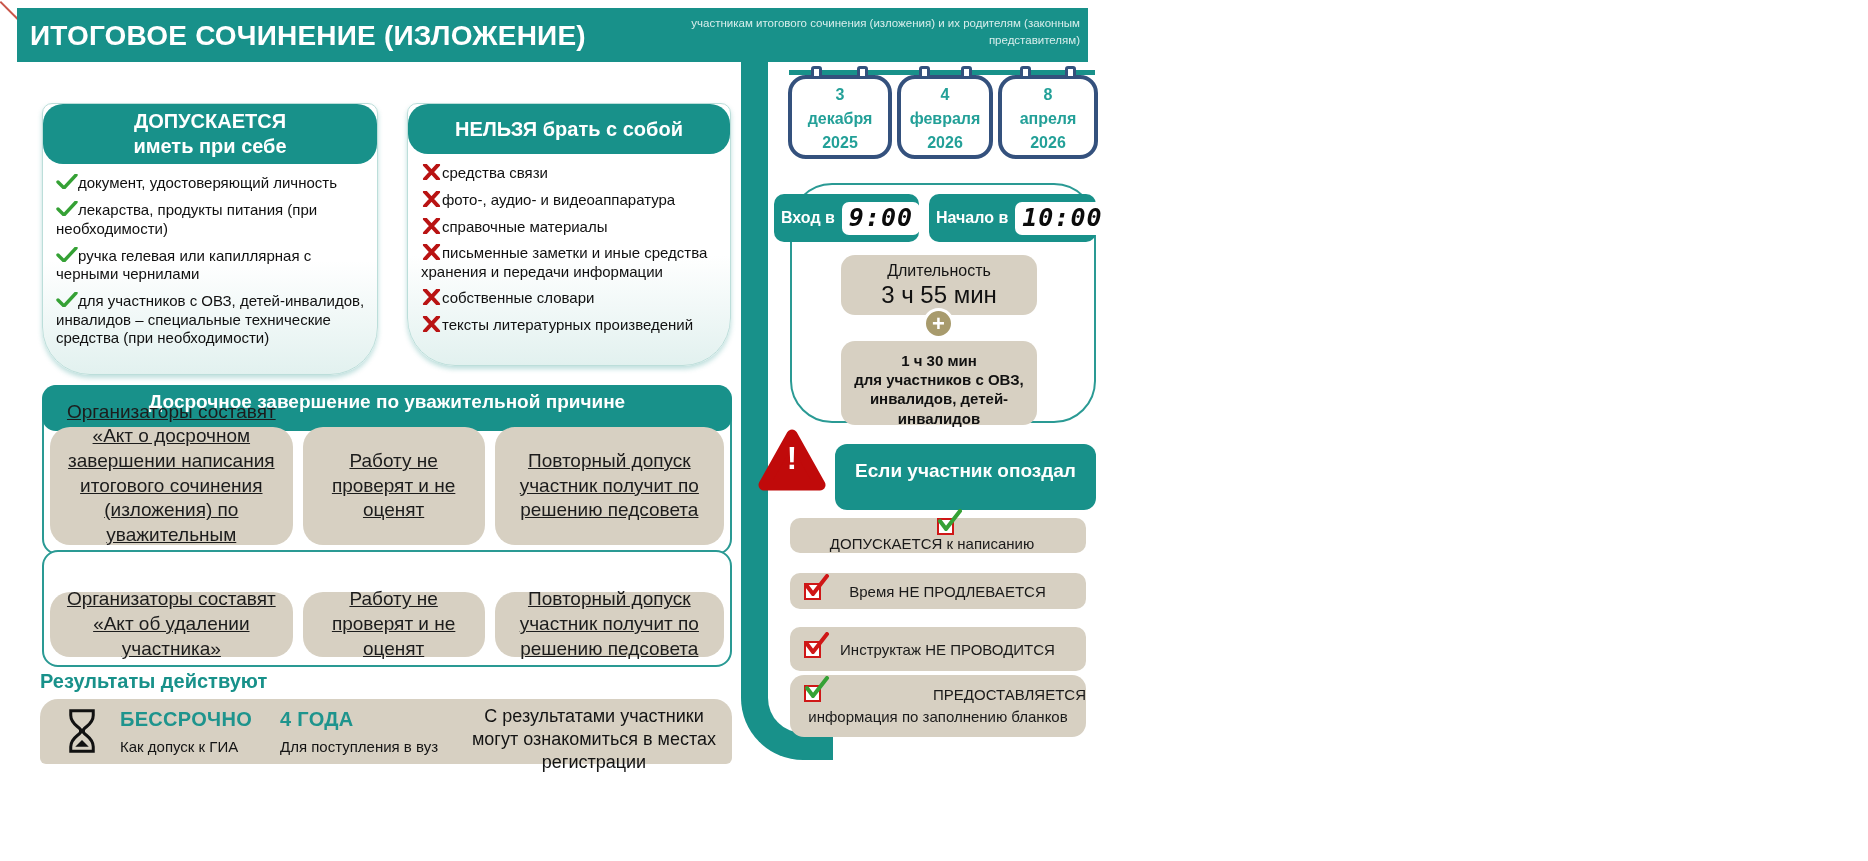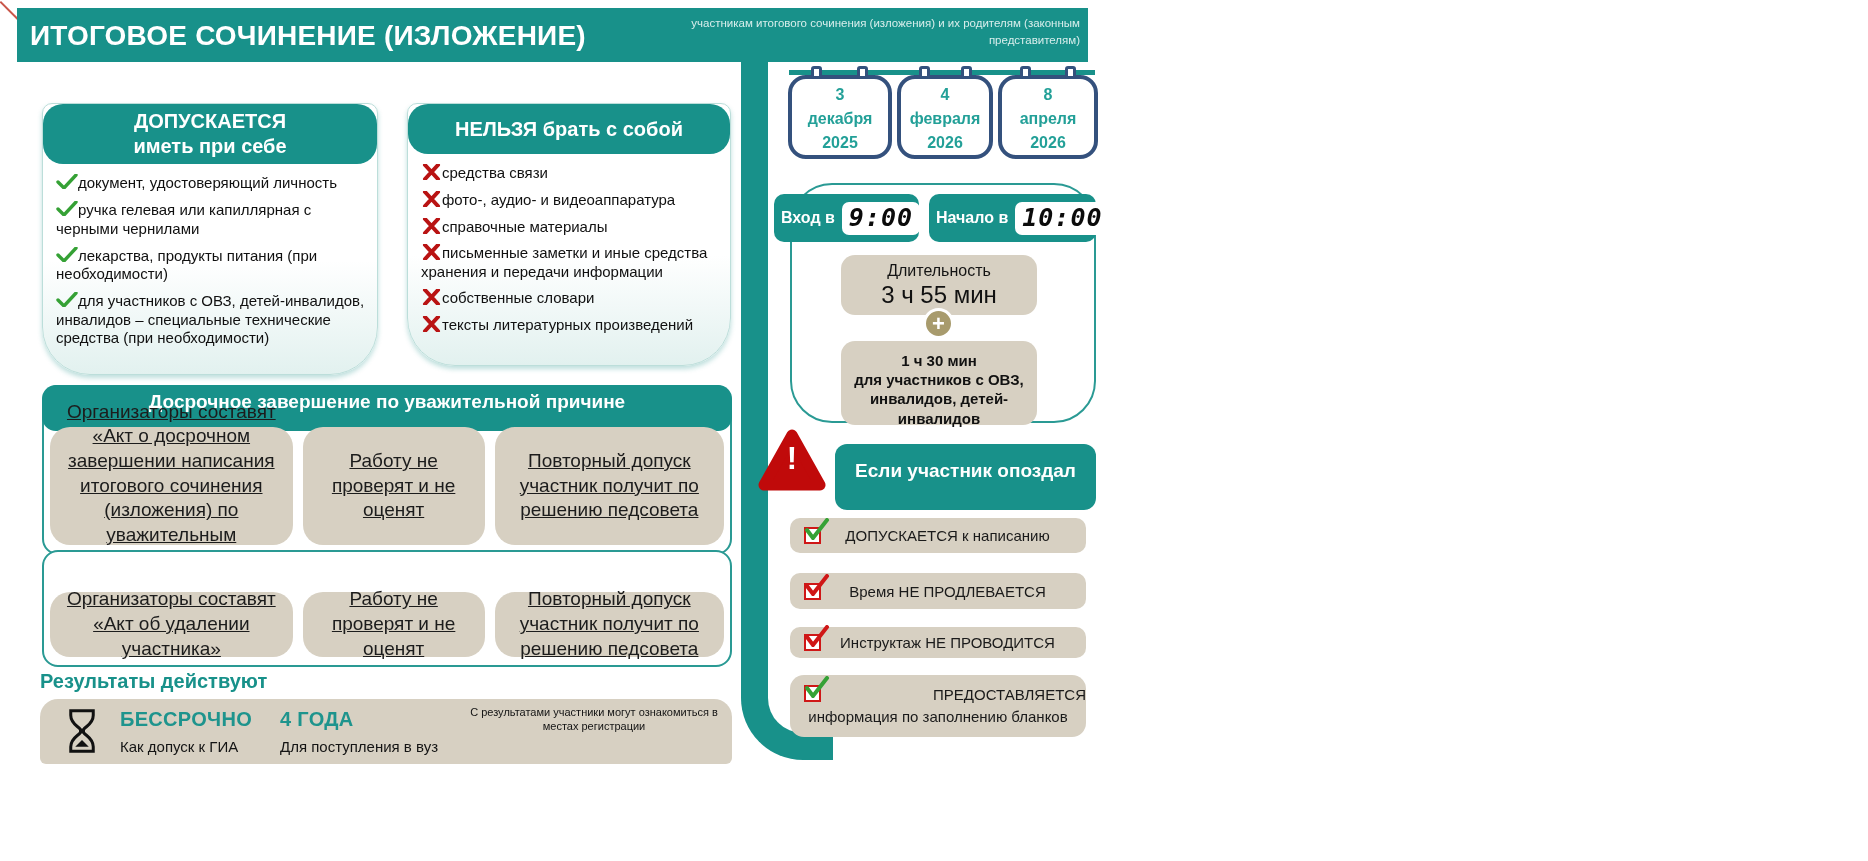--- a/index.html
+++ b/index.html
@@ -62,21 +62,21 @@
   .results-h{position:absolute;left:40px;top:670px;font-size:20px;font-weight:bold;color:var(--teal);}
   .bottom-bar{position:absolute;left:40px;top:699px;width:692px;height:65px;background:var(--beige);
     border-radius:18px 18px 6px 6px;}
   .hg{position:absolute;left:24px;top:8px;}
   .term{position:absolute;top:9px;}
   .term-1{left:80px;}
   .term-2{left:240px;}
   .term .tv{font-size:20px;font-weight:bold;color:#1e948d;letter-spacing:.3px;}
   .term .tc{font-size:15px;color:var(--ink);margin-top:7px;}
   .res-note{position:absolute;left:420px;top:6px;width:268px;text-align:center;
-    font-size:11px;line-height:1.28;color:var(--ink);}
+    font-size:18px;line-height:1.28;color:var(--ink);}
 
   
   .cal-line{position:absolute;left:789px;top:70px;width:306px;height:5px;background:var(--teal);z-index:1;}
   .cal{position:absolute;top:75px;height:84px;background:#fff;border:4px solid var(--blue);
     border-radius:18px;text-align:center;color:#23a098;font-weight:bold;font-size:16px;
     line-height:1.5;padding-top:4px;z-index:2;}
   .cal1{left:788px;width:104px;}
   .cal2{left:897px;width:96px;}
   .cal3{left:998px;width:100px;}
   .tab{position:absolute;top:-13px;width:11px;height:13px;background:#fff;border:3px solid var(--blue);border-radius:3px;}
@@ -105,23 +105,23 @@
     border-radius:14px;text-align:center;padding:10px 8px 0;font-weight:bold;font-size:15px;
     line-height:1.28;color:#111;z-index:2;}
 
   
   .warn{position:absolute;left:756px;top:428px;width:72px;height:66px;z-index:4;}
   .excl{position:absolute;left:0;right:0;top:13px;text-align:center;color:#fff;font-size:31px;font-weight:bold;}
   .late-banner{position:absolute;left:835px;top:444px;width:261px;height:66px;background:var(--teal);
     border-radius:12px;color:#fff;font-weight:bold;font-size:19px;text-align:center;line-height:54px;z-index:2;}
   .lrow{position:absolute;left:790px;width:296px;background:var(--beige);border-radius:10px;
     display:flex;align-items:center;z-index:2;}
-  .lrow1{top:518px;height:35px;}
+  .lrow1{top:518px;height:35px;flex-direction:column;}
   .lrow2{top:573px;height:36px;}
-  .lrow3{top:627px;height:31px;}
+  .lrow3{top:627px;height:44px;}
   .lrow4{top:675px;height:62px;border-radius:14px;display:block;}
   .cb{position:relative;width:17px;height:17px;border:2px solid #cf1717;background:#fff;margin-left:14px;flex:0 0 auto;}
   .cb svg{position:absolute;left:-2px;top:-11px;}
   .ltext{flex:1;text-align:center;font-size:15px;color:#1a1a1a;font-weight:500;padding-right:12px;}
   .lrow4 .cb{position:absolute;left:14px;top:10px;margin:0;}
   .l1{text-align:right;font-size:15px;font-weight:500;color:#1a1a1a;margin-top:11px;}
   .l2{text-align:center;font-size:15px;font-weight:500;color:#1a1a1a;margin-top:5px;}
 </style>
 </head>
 <body>
@@ -141,24 +141,24 @@
     <div class="card-head">
       <div>ДОПУСКАЕТСЯ</div>
       <div>иметь при себе</div>
     </div>
     <div class="card-body">
       <div class="item"><span class="gi"><svg width="22" height="15" viewBox="0 0 22 15">
               <path d="M2 8 l6 6 L20 1" fill="none" stroke="#35a135" stroke-width="3.4" stroke-linecap="round"></path>
             </svg></span><span>документ, удостоверяющий личность</span></div>
       <div class="item"><span class="gi"><svg width="22" height="15" viewBox="0 0 22 15">
               <path d="M2 8 l6 6 L20 1" fill="none" stroke="#35a135" stroke-width="3.4" stroke-linecap="round"></path>
-            </svg></span><span>ручка гелевая или капиллярная с черными чернилами</span></div>
+            </svg></span><span>лекарства, продукты питания (при необходимости)</span></div>
       <div class="item"><span class="gi"><svg width="22" height="15" viewBox="0 0 22 15">
               <path d="M2 8 l6 6 L20 1" fill="none" stroke="#35a135" stroke-width="3.4" stroke-linecap="round"></path>
-            </svg></span><span>лекарства, продукты питания (при необходимости)</span></div>
+            </svg></span><span>ручка гелевая или капиллярная с черными чернилами</span></div>
       <div class="item"><span class="gi"><svg width="22" height="15" viewBox="0 0 22 15">
               <path d="M2 8 l6 6 L20 1" fill="none" stroke="#35a135" stroke-width="3.4" stroke-linecap="round"></path>
             </svg></span><span>для участников с ОВЗ, детей-инвалидов, инвалидов – специальные технические средства (при необходимости)</span></div>
     </div>
   </section>
 
   <section class="card card2">
     <div class="card-head">НЕЛЬЗЯ брать с собой</div>
     <div class="card-body">
       <div class="item"><span class="xi"><svg width="21" height="16" viewBox="0 0 21 16">

